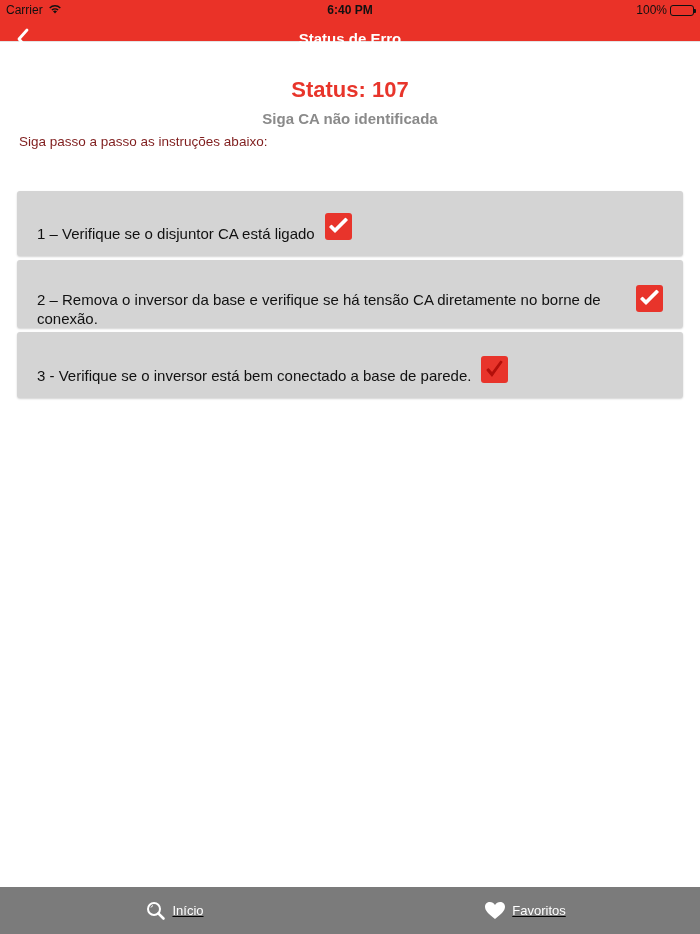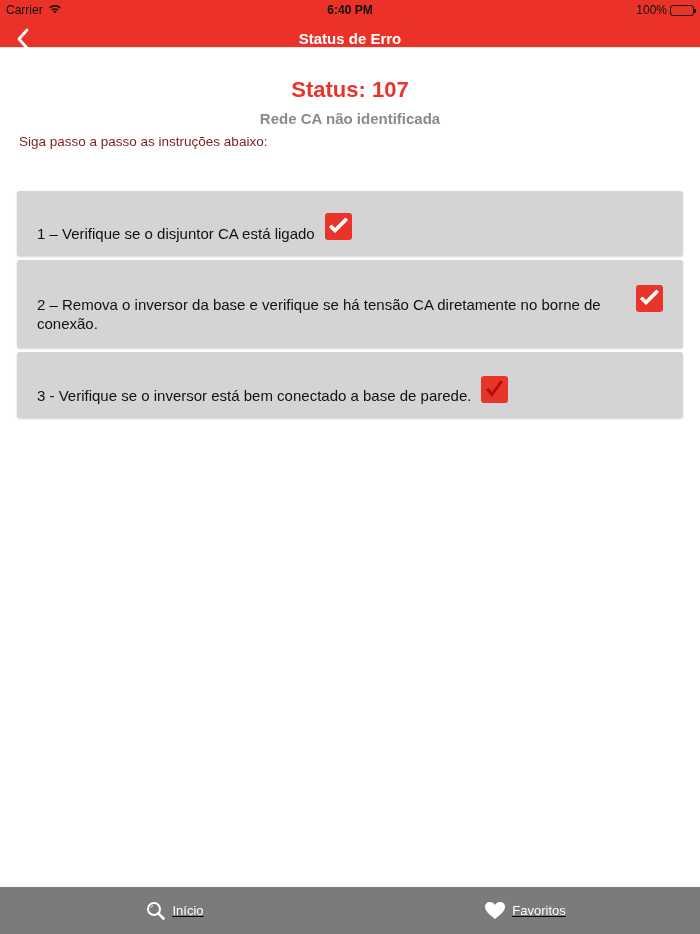--- a/index.html
+++ b/index.html
@@ -4,21 +4,21 @@
   <style>
     * { box-sizing: border-box; margin: 0; padding: 0; }
     html, body {
       width: 700px; height: 934px; overflow: hidden;
       background: #ffffff;
       font-family: "Liberation Sans", "DejaVu Sans", sans-serif;
     }
     .app { position: relative; width: 700px; height: 934px; background: #ffffff; }
 
     
-    .topbar { position: absolute; left: 0; top: 0; width: 700px; height: 48px; background: #ea3228; border-bottom: 1px solid #e4e4e4; }
+    .topbar { position: absolute; left: 0; top: 0; width: 700px; height: 42px; background: #ea3228; border-bottom: 1px solid #e4e4e4; }
     .statusbar { position: absolute; left: 0; top: 0; width: 700px; height: 20px; color: #111; font-size: 12px; }
     .statusbar .carrier { position: absolute; left: 6px; top: 3px; display: flex; align-items: center; gap: 5px; }
     .statusbar .time { position: absolute; left: 0; right: 0; top: 3px; text-align: center; font-weight: bold; }
     .statusbar .battery { position: absolute; right: 6px; top: 3px; display: flex; align-items: center; gap: 3px; }
     .battery-shape { width: 24px; height: 11px; border: 1px solid #111; border-radius: 3px; padding: 1px; position: relative; }
     .battery-shape .fill { width: 100%; height: 100%; background: #111; border-radius: 1px; }
     .battery-shape::after { content: ""; position: absolute; right: -3px; top: 3px; width: 2px; height: 4px; background: #111; border-radius: 0 1px 1px 0; }
 
     .navbar { position: absolute; left: 0; top: 20px; width: 700px; height: 38px; }
     .navbar .back { position: absolute; left: 8px; top: 4px; width: 30px; height: 30px; display: flex; align-items: center; justify-content: center; cursor: pointer; }
@@ -31,21 +31,21 @@
 
     .steps { position: absolute; left: 17px; top: 191px; width: 666px; }
     .step {
       position: relative; background: #d4d4d4; border-radius: 3px;
       box-shadow: 0 1px 2px rgba(0,0,0,0.18);
       margin-bottom: 4px;
       padding: 0 20px;
       display: flex; align-items: center;
     }
     .step.s1 { height: 65px; }
-    .step.s2 { height: 88px; }
+    .step.s2 { height: 68px; align-items: flex-end; }
     .step.s3 { height: 66px; }
     .step .text { color: #111; font-size: 15px; line-height: 19px; margin-top: 20px; }
     .step.s2 .text { width: 570px; }
     .check {
       display: inline-flex; align-items: center; justify-content: center;
       width: 27px; height: 27px; border-radius: 3px; background: #e8342b;
       cursor: pointer; flex-shrink: 0;
     }
     .s1 .check { margin-left: 10px; margin-top: 6px; }
     .s2 .check { position: absolute; right: 20px; top: 25px; }
@@ -84,21 +84,21 @@
       <div class="back">
         <svg width="14" height="22" viewBox="0 0 14 22">
           <path d="M11 2 L3 11 L11 20" stroke="#fff" stroke-width="2.8" fill="none" stroke-linecap="round" stroke-linejoin="round"></path>
         </svg>
       </div>
       <div class="title">Status de Erro</div>
     </div>
   </div>
 
   <div class="status-title">Status: 107</div>
-  <div class="status-sub">Rede CA não identificada</div>
+  <div class="status-sub">Siga CA não identificada</div>
   <div class="instructions">Siga passo a passo as instruções abaixo:</div>
 
   <div class="steps">
     <div class="step s1">
       <span class="text">1 – Verifique se o disjuntor CA está ligado</span>
       <span class="check">
         <svg width="21" height="19" viewBox="0 0 21 19">
           <path d="M2 10 L7 15 L19 3 L17.5 1.5 L7 12 L3.5 8.5 Z" fill="#ffffff" stroke="#ffffff" stroke-width="1.6" stroke-linejoin="round"></path>
         </svg>
       </span>

